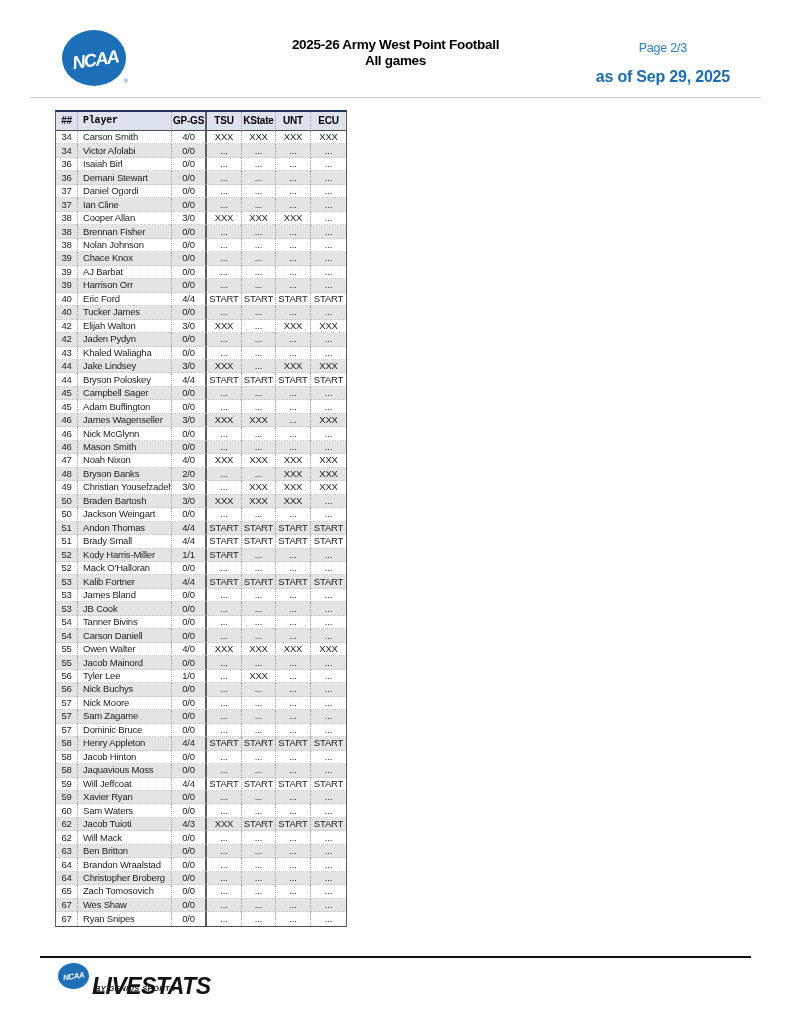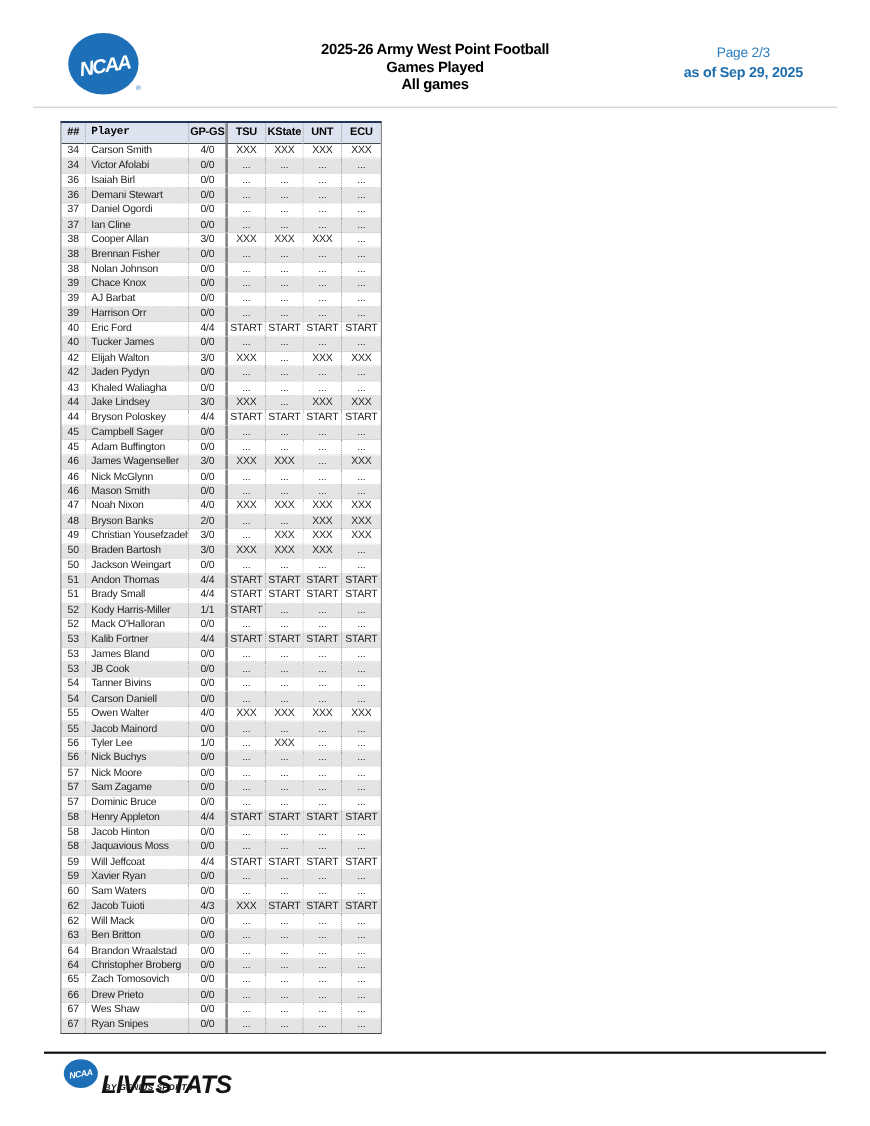--- a/index.html
+++ b/index.html
@@ -23,21 +23,21 @@
   .ncaa-logo .reg {
     position:absolute; right:-2px; bottom:2px; font-size:6px; font-style:normal;
     color:var(--ncaa-blue,#1d70b7);
   }
   .title-block {
     position:absolute; left:0; right:0; top:37px; text-align:center;
     font-weight:bold; font-size:13.5px; line-height:16px; letter-spacing:-0.3px; color:#000;
   }
   .page-info { position:absolute; right:61px; top:41px; text-align:center; }
   .page-num { color:var(--page-label-color,#2d7fc0); font-size:12.5px; letter-spacing:-0.2px; }
-  .as-of { color:var(--as-of-color,#1b6dae); font-weight:bold; font-size:13px; letter-spacing:-0.2px; margin-top:3px; }
+  .as-of { color:var(--as-of-color,#1b6dae); font-weight:bold; font-size:16px; letter-spacing:-0.2px; margin-top:13px; }
   .header-rule { position:absolute; left:30px; top:97px; width:731px; border-top:1px solid #cbcbcb; }
 
   
   table.stats {
     position:absolute; left:55px; top:110px; width:290px;
     border-collapse:separate; border-spacing:0; table-layout:fixed;
     border-left:1px solid #5c5c5c; border-right:1px solid #5c5c5c;
     border-bottom:1px solid #4a4a4a; border-top:2px solid #23355a;
   }
   table.stats th {
@@ -92,21 +92,20 @@
 
 <div class="page">
 
   <div class="ncaa-logo">
     <span class="ncaa-text">NCAA</span>
     <span class="reg">®</span>
   </div>
 
   <div class="title-block">
     <div>2025-26 Army West Point Football</div>
-    <div>Games Played</div>
     <div>All games</div>
   </div>
 
   <div class="page-info">
     <div class="page-num">Page 2/3</div>
     <div class="as-of">as of Sep 29, 2025</div>
   </div>
 
   <div class="header-rule"></div>
 
@@ -630,29 +629,20 @@
         <tr>
           <td class="col0">65</td>
           <td class="col1">Zach Tomosovich</td>
           <td class="col2">0/0</td>
           <td class="col3">...</td>
           <td class="col4">...</td>
           <td class="col5">...</td>
           <td class="col6">...</td>
         </tr>
         <tr>
-          <td class="col0">66</td>
-          <td class="col1">Drew Prieto</td>
-          <td class="col2">0/0</td>
-          <td class="col3">...</td>
-          <td class="col4">...</td>
-          <td class="col5">...</td>
-          <td class="col6">...</td>
-        </tr>
-        <tr>
           <td class="col0">67</td>
           <td class="col1">Wes Shaw</td>
           <td class="col2">0/0</td>
           <td class="col3">...</td>
           <td class="col4">...</td>
           <td class="col5">...</td>
           <td class="col6">...</td>
         </tr>
         <tr>
           <td class="col0">67</td>

